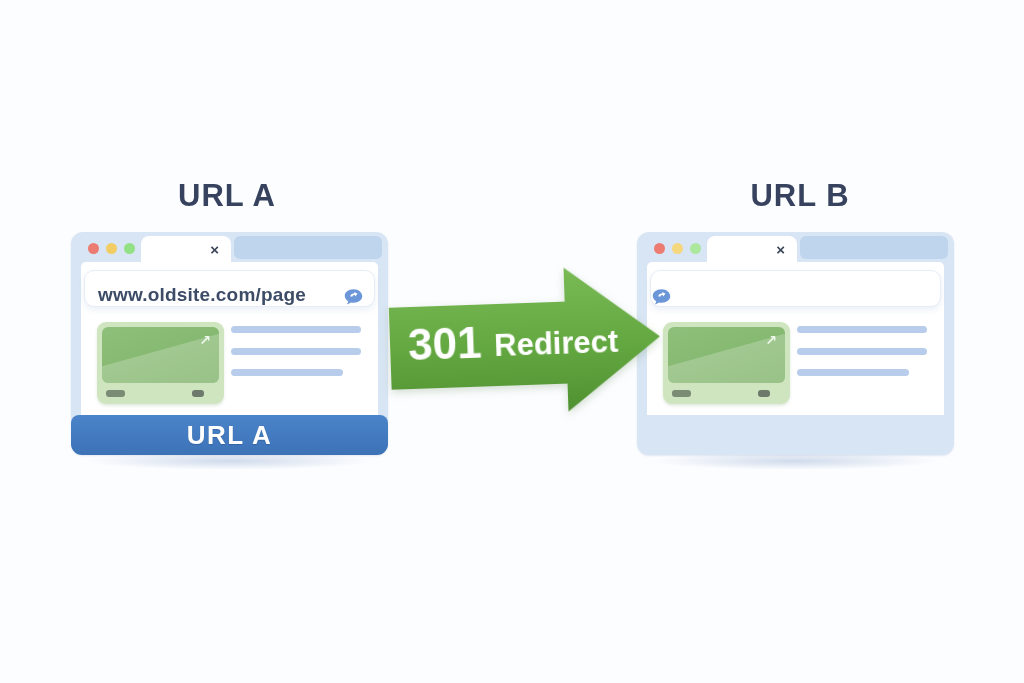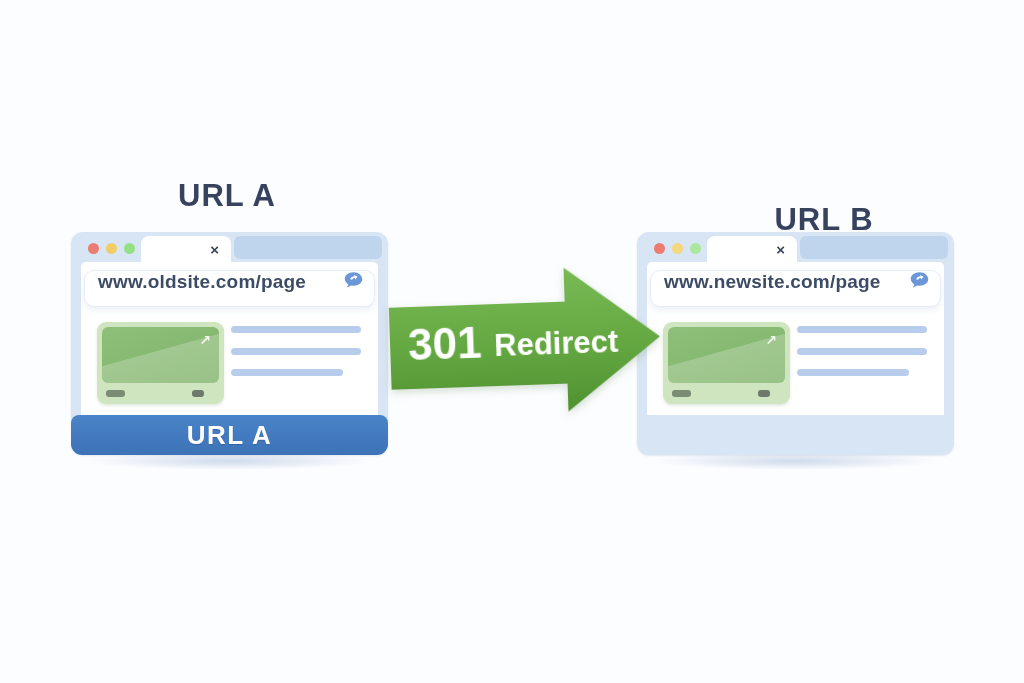--- a/index.html
+++ b/index.html
@@ -8,21 +8,21 @@
     background:#fcfdff;
     font-family:"Liberation Sans","DejaVu Sans",sans-serif;
     -webkit-font-smoothing:antialiased;
   }
   
   .site-title{
     position:absolute;top:178px;width:240px;text-align:center;
     font-size:31px;font-weight:bold;color:#36425e;letter-spacing:1px;
   }
   .title-left{left:107px;}
-  .title-right{left:704px;margin-top:24px;}
+  .title-right{left:680px;}
 
   
   .bw{
     position:absolute;top:232px;width:317px;height:223px;
     background:#d8e5f4;border-radius:12px;z-index:2;
     box-shadow:0 1px 2px rgba(150,170,200,.25);
   }
   .bw-left{left:71px;}
   .bw-right{left:637px;}
 
@@ -49,21 +49,21 @@
     background:#bfd5ee;border-radius:6px;
   }
 
   .content{
     position:absolute;left:10px;right:10px;top:30px;bottom:40px;
     background:#ffffff;border-radius:5px 5px 0 0;
   }
   .address-bar{
     position:absolute;left:3px;right:3px;top:8px;height:37px;
     background:#ffffff;border:1px solid #e7edf6;border-radius:10px;
-    box-sizing:border-box;display:flex;align-items:flex-start;
+    box-sizing:border-box;display:flex;align-items:flex-end;
     box-shadow:0 3px 6px rgba(130,160,200,.16);
   }
   .url-text{
     flex:1;font-size:19px;font-weight:bold;color:#3d4c66;
     padding-left:13px;letter-spacing:.2px;white-space:nowrap;overflow:hidden;
   }
   .bar-icon{display:flex;align-items:center;padding-right:10px;}
 
   .image-card{
     position:absolute;left:16px;top:60px;width:127px;height:82px;
@@ -176,21 +176,20 @@
       <div class="dot dot-yellow"></div>
       <div class="dot dot-green"></div>
     </div>
     <div class="tab">
       <span class="tab-close">×</span>
     </div>
     <div class="tab-strip"></div>
   </div>
   <div class="content">
     <div class="address-bar">
-      <span class="url-text">www.newsite.com/page</span>
       <span class="bar-icon">
         <svg viewBox="0 0 24 20" width="21" height="18" aria-hidden="true">
           <path fill="#6b97d9" d="M12 1C6 1 2 4.4 2 8.6c0 2.6 1.6 4.8 4 6.2-.2 1-.7 2.4-1.5 3.4 1.8-.3 3.5-1.2 4.6-2 1 .2 1.9.3 2.9.3 6 0 10-3.4 10-7.4S18 1 12 1z"></path>
           <path fill="#ffffff" d="M8.2 9.2c.5-2.2 2.6-3.6 4.8-3.1l-.3-1.8 3.9 2-2.8 3.2-.3-1.7c-1.3-.2-2.6.6-3 1.9z"></path>
         </svg>
       </span>
     </div>
     <div class="image-card">
       <div class="card-img">
         <div class="swoosh"></div>

